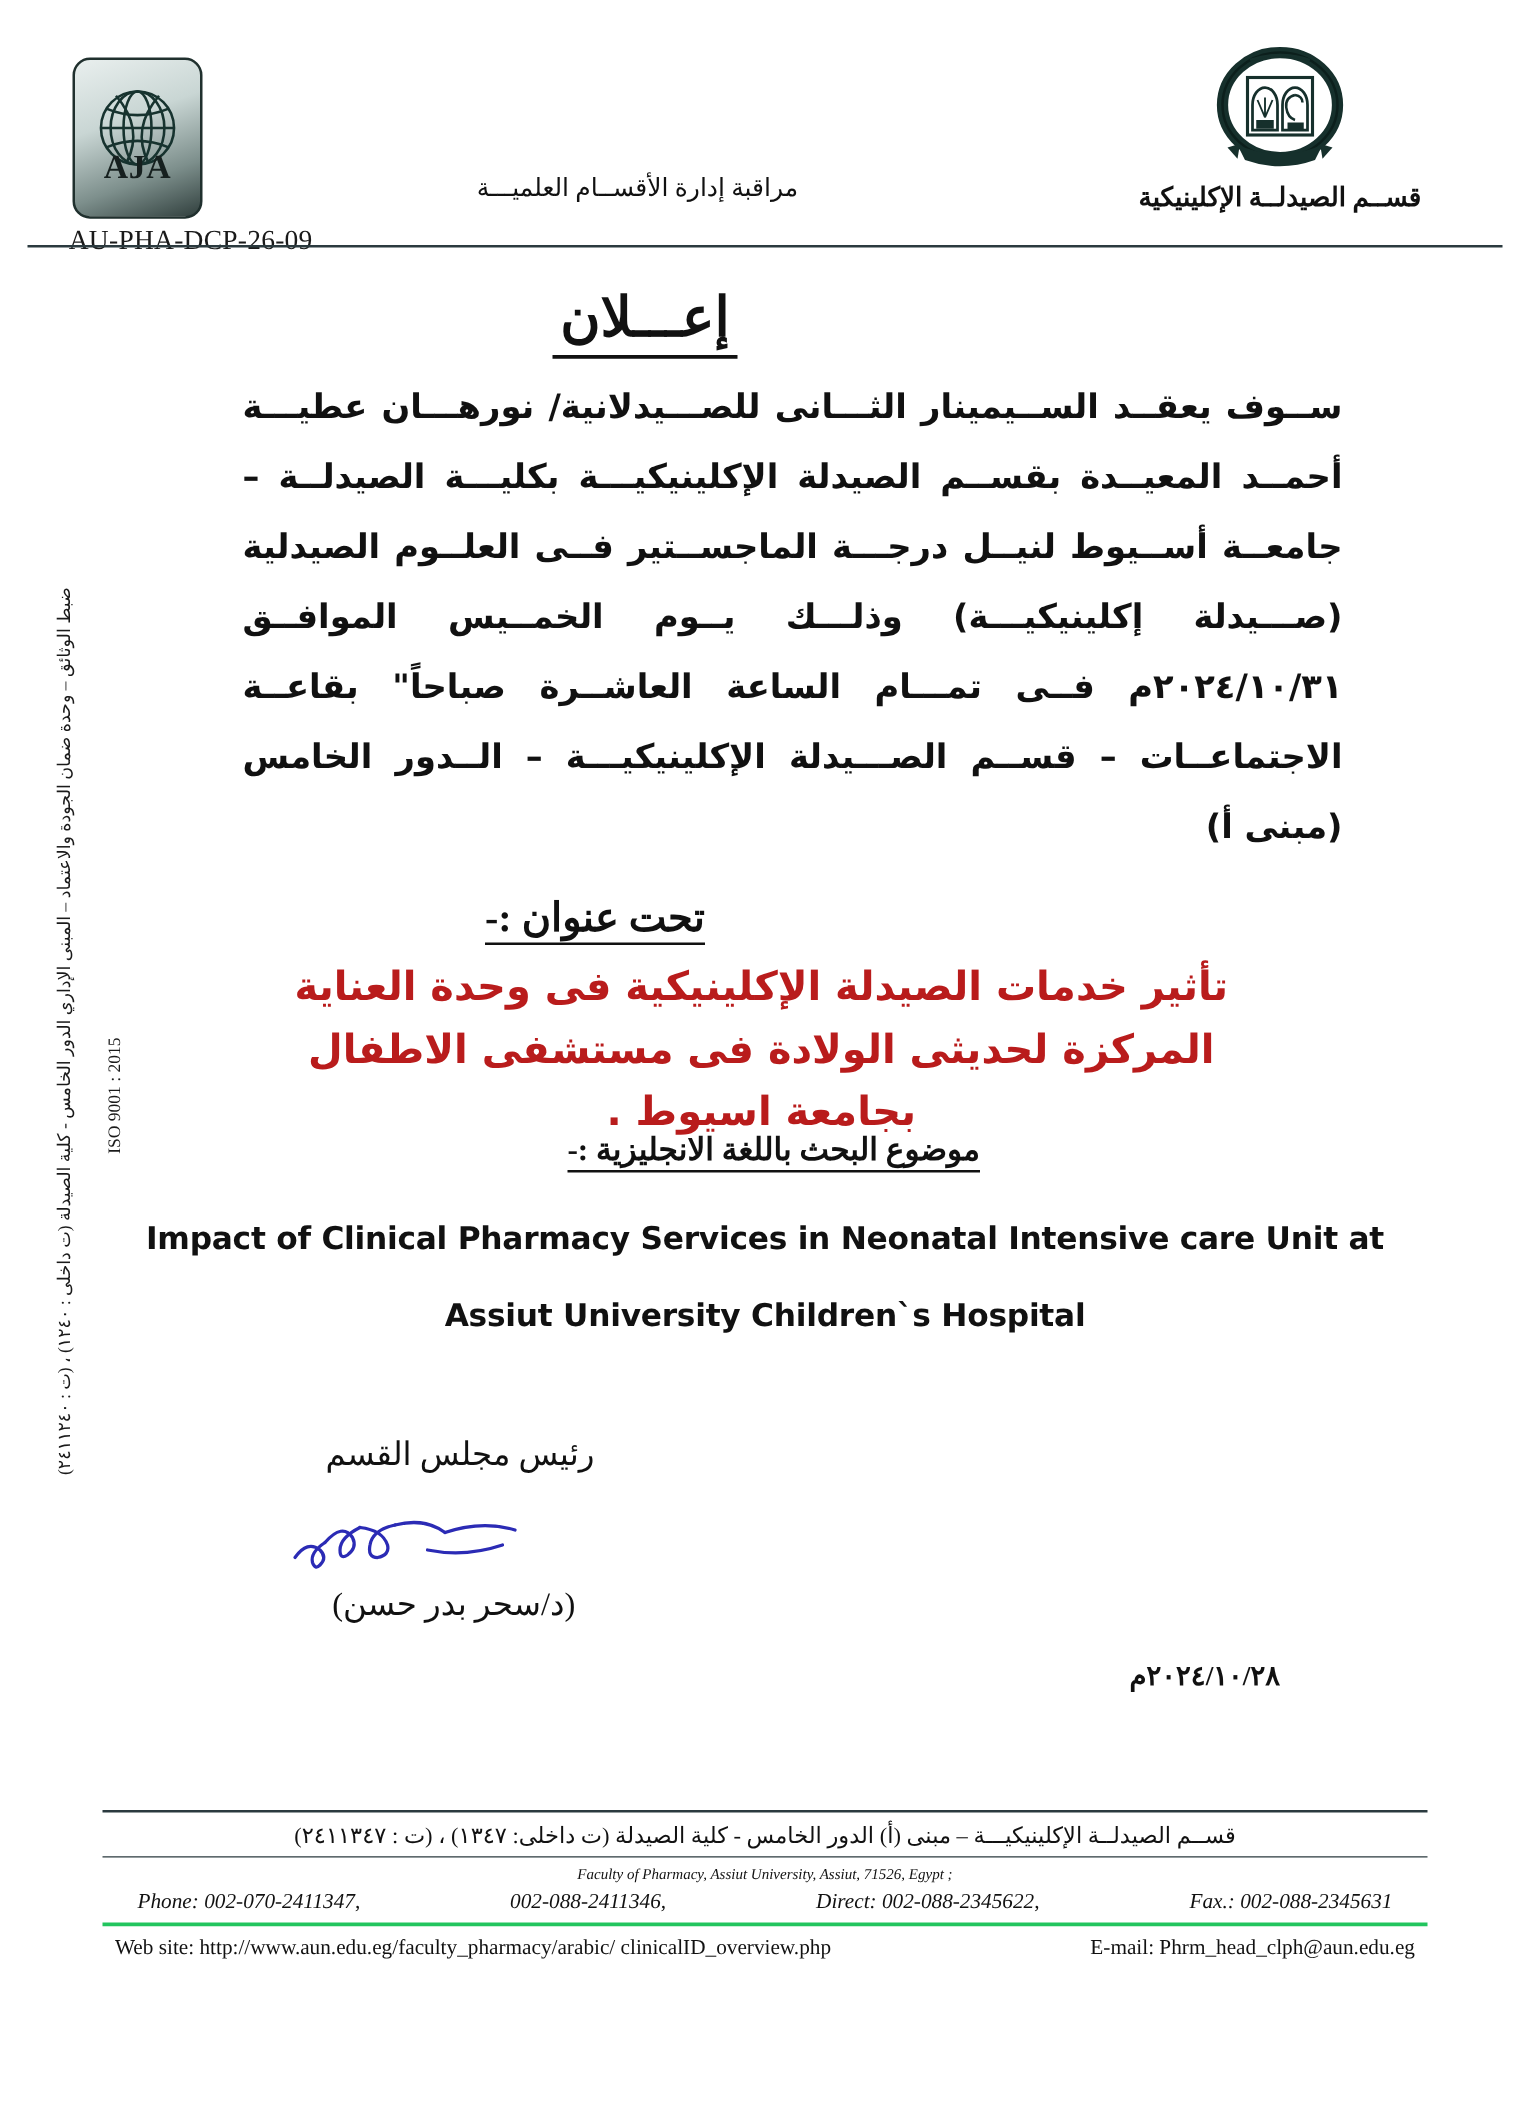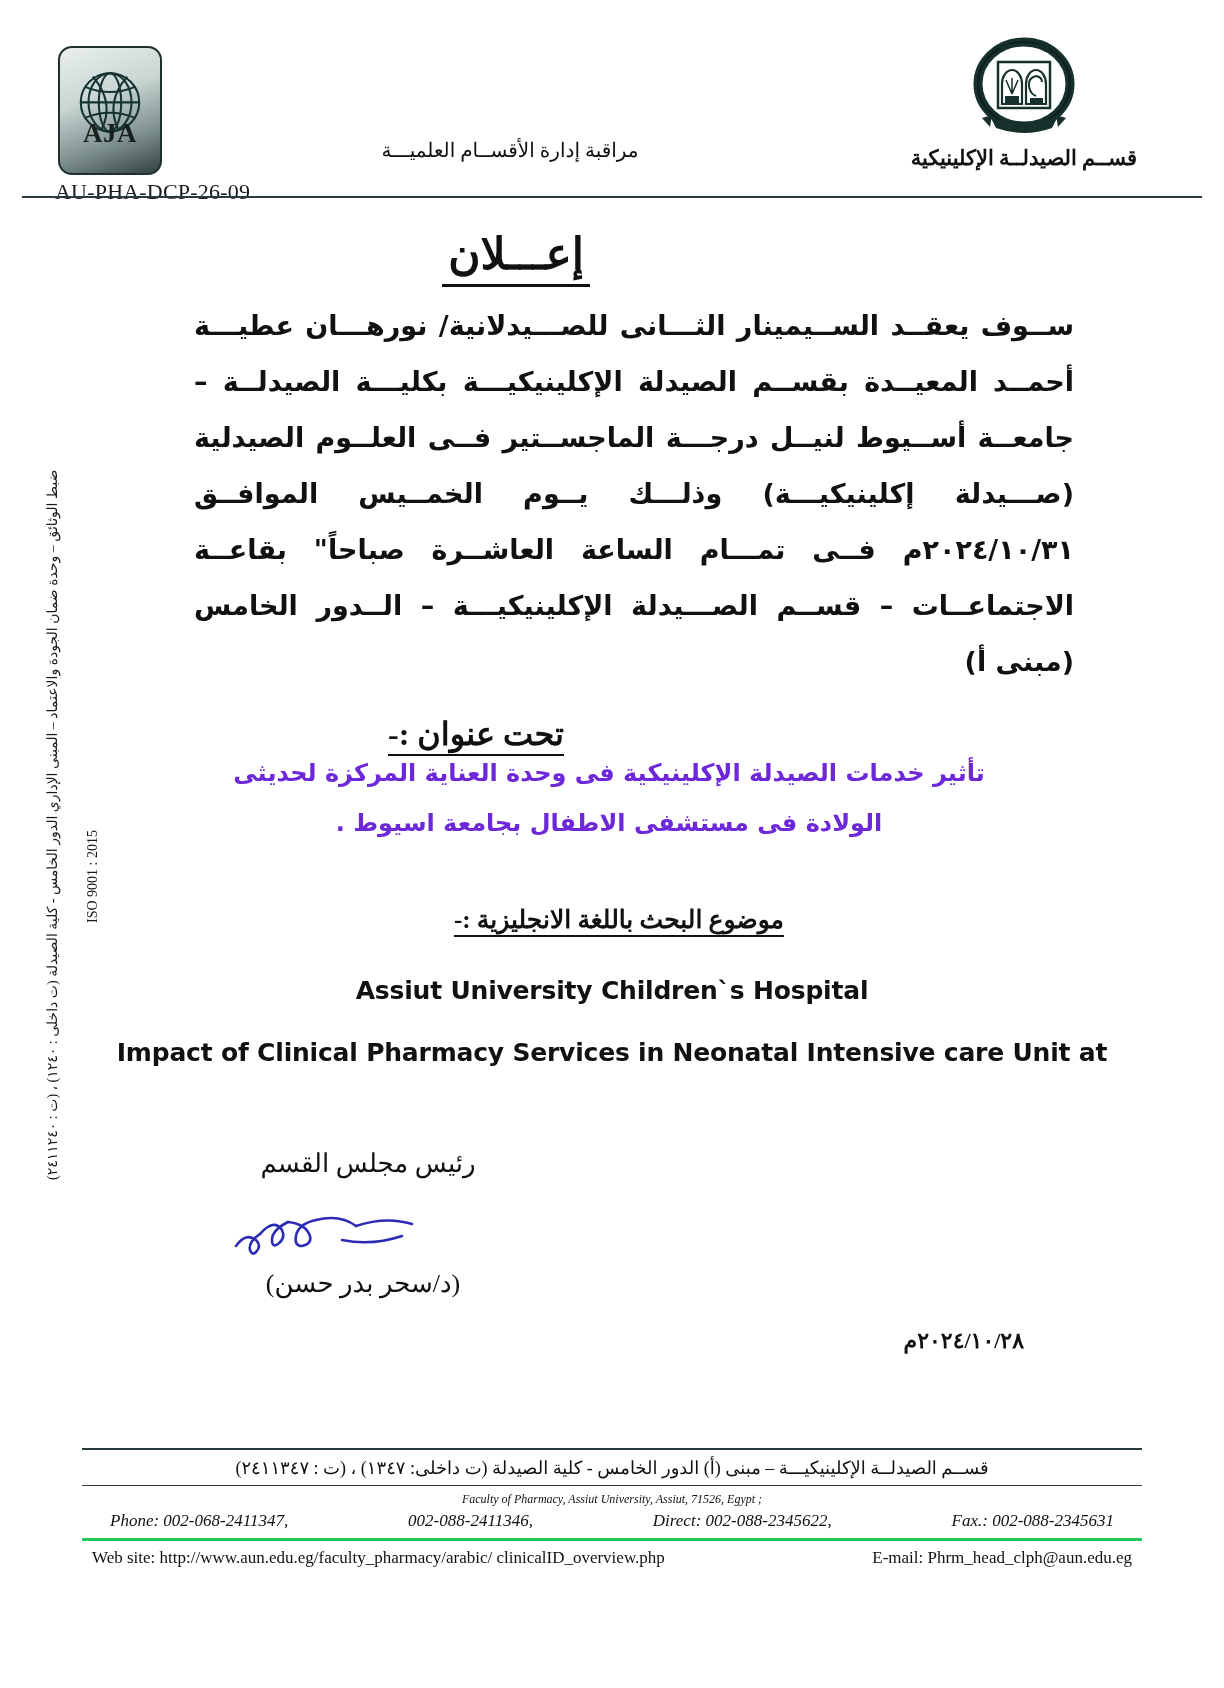--- a/index.html
+++ b/index.html
@@ -187,30 +187,30 @@
   }
 
   #under-title-head {
     top: 715px;
     right: 660px;
     font-size: 32px;
   }
 
   .ar-subject {
     position: absolute;
-    top: 748px;
+    top: 764px;
     right: 200px;
     width: 830px;
     direction: rtl;
     text-align: center;
     font-family: "DejaVu Sans", "Liberation Sans", sans-serif;
     font-weight: 600;
-    font-size: 24px;
+    font-size: 32px;
     line-height: 50px;
-    color: #6d28d9;
+    color: #b91c1c;
   }
 
   #eng-subject-head {
     top: 905px;
     right: 440px;
     font-size: 25px;
   }
 
   .en-title {
     position: absolute;
@@ -395,22 +395,22 @@
     <span class="u">تحت عنوان :-</span>
   </div>
 
   <div class="ar-subject">تأثير خدمات الصيدلة الإكلينيكية فى وحدة العناية المركزة لحديثى الولادة فى مستشفى الاطفال بجامعة اسيوط .</div>
 
   <div class="section-head" id="eng-subject-head">
     <span class="u">موضوع البحث باللغة الانجليزية :-</span>
   </div>
 
   <div class="en-title">
+    <div>Impact of Clinical Pharmacy Services in Neonatal Intensive care Unit at</div>
     <div>Assiut University Children`s Hospital</div>
-    <div>Impact of Clinical Pharmacy Services in Neonatal Intensive care Unit at</div>
   </div>
 
   <div class="sign-role">رئيس مجلس القسم</div>
 
   <svg class="signature" viewBox="0 0 290 70">
     <g fill="none" stroke="#2b2bb5" stroke-width="2.6" stroke-linecap="round">
       <path d="M14 50 q10 -14 20 -6 q6 6 0 12 q-4 4 -6 -2 q-2 -8 10 -16"></path>
       <path d="M38 38 q14 -16 22 -4 q4 8 -4 14 q-6 4 -6 -4 q0 -10 16 -18"></path>
       <path d="M66 26 q18 2 22 14 q2 8 -8 10 q-8 0 -6 -10 q2 -12 20 -16"></path>
       <path d="M94 24 q24 -6 40 6"></path>
@@ -421,21 +421,21 @@
 
   <div class="sign-name">(د/سحر بدر حسن)</div>
   <div class="sign-date">٢٠٢٤/١٠/٢٨م</div>
 
   <div class="footer">
     <div class="footer-rule"></div>
     <div class="footer-ar">قســم الصيدلــة الإكلينيكيـــة – مبنى (أ) الدور الخامس  - كلية الصيدلة (ت داخلى: ١٣٤٧) ، (ت : ٢٤١١٣٤٧)</div>
     <div class="footer-sep"></div>
     <div class="footer-en">Faculty of Pharmacy, Assiut University, Assiut, 71526, Egypt  ;</div>
     <div class="footer-phones">
-      <span>Phone: 002-068-2411347,</span>
+      <span>Phone: 002-070-2411347,</span>
       <span>002-088-2411346,</span>
       <span>Direct: 002-088-2345622,</span>
       <span>Fax.: 002-088-2345631</span>
     </div>
     <div class="footer-bottom">
       <span>Web site: http://www.aun.edu.eg/faculty_pharmacy/arabic/ clinicalID_overview.php</span>
       <span>E-mail: Phrm_head_clph@aun.edu.eg</span>
     </div>
   </div>
 

